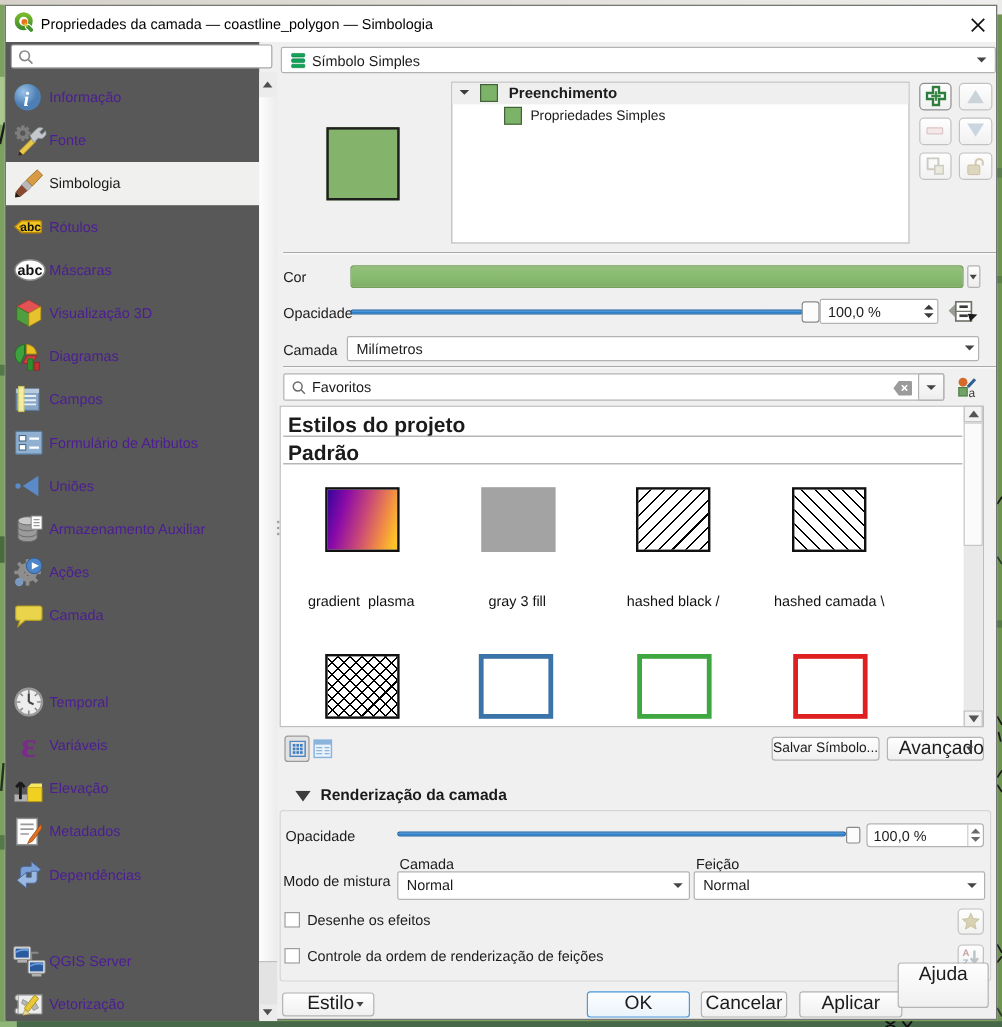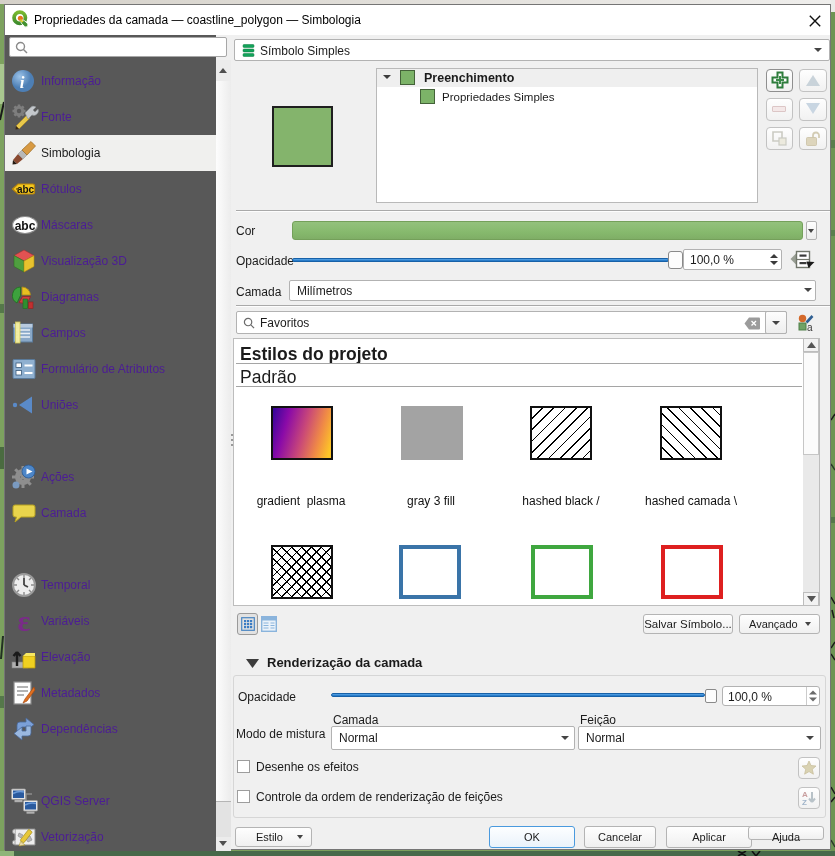--- a/index.html
+++ b/index.html
@@ -26,21 +26,21 @@
 #strack { left:216px; top:802px; width:15px; height:35px; background:#e3e3e3; }
 .sarr { width:0; height:0; border-left:4px solid transparent; border-right:4px solid transparent; }
 .item { left:0px; width:211px; height:36px; }
 .item .lbl { position:absolute; left:36px; top:50%; transform:translateY(-50%); color:#4c1d95; font-size:12px; white-space:nowrap; }
 .item svg { position:absolute; left:6px; top:50%; transform:translateY(-50%); }
 .item.sel { background:#f0f0ee; }
 .item.sel .lbl { color:#1b1b1b; }
 
 .combo { background:#fff; border:1px solid #b2b2b2; border-radius:2px; }
 .arr { width:0; height:0; border-left:4px solid transparent; border-right:4px solid transparent; border-top:4px solid #444; }
-.btn { background:linear-gradient(#fefefe,#f0f0f0); border:1px solid #b4b4b4; border-radius:3px; text-align:center; font-size:11px; color:#1b1b1b; }
+.btn { background:linear-gradient(#fefefe,#f0f0f0); border:1px solid #b4b4b4; border-radius:3px; text-align:center; font-size:16px; color:#1b1b1b; }
 .lab { font-size:12px; color:#1b1b1b; white-space:nowrap; }
 .groove { height:2px; border-top:1px solid #a9a9a9; border-bottom:1px solid #fdfdfd; background:transparent; }
 .sq { border:2px solid #111; }
 .cell-label { font-size:12px; text-align:center; color:#111; }
 .cb { width:13px; height:13px; background:#fff; border:1px solid #9d9d9d; }
 .sbtn { background:linear-gradient(#fefefe,#f1f1f1); border:1px solid #c2c2c2; border-radius:4px; }
 </style>
 </head>
 <body>
 <div class="abs" id="topstrip"></div>
@@ -167,20 +167,30 @@
       </svg>
       <span class="lbl">Formulário de Atributos</span>
     </div>
 <div class="abs item" style="top:352px">
       <svg width="24" height="24" viewBox="0 0 24 24">
         <circle cx="4" cy="12" r="2.2" fill="#5a8ac8"></circle>
         <polygon points="8,12 21,3.5 21,20.5" fill="#5a8ac8"></polygon>
       </svg>
       <span class="lbl">Uniões</span>
     </div>
+<div class="abs item" style="top:388px">
+      <svg width="26" height="26" viewBox="0 0 26 26">
+        <path d="M4 6 v14 a8 3.4 0 0 0 16 0 v-14" fill="#9a9a9a" stroke="#6a6a6a" stroke-width="0.8"></path>
+        <ellipse cx="12" cy="6" rx="8" ry="3.4" fill="#c8c8c8" stroke="#6a6a6a" stroke-width="0.8"></ellipse>
+        <path d="M4 11 a8 3.4 0 0 0 16 0 M4 16 a8 3.4 0 0 0 16 0" fill="none" stroke="#6a6a6a" stroke-width="0.8"></path>
+        <rect x="15" y="2" width="9" height="11" fill="#fdfdfd" stroke="#888" stroke-width="0.8"></rect>
+        <path d="M17 5 h5 M17 7.5 h5 M17 10 h5" stroke="#999" stroke-width="0.9"></path>
+      </svg>
+      <span class="lbl">Armazenamento Auxiliar</span>
+    </div>
 <div class="abs item" style="top:424px">
       <svg width="26" height="26" viewBox="0 0 26 26">
         <circle cx="12" cy="13" r="8" fill="#8e8e8e"></circle>
         <circle cx="12" cy="13" r="3" fill="#585858"></circle>
         <g fill="#8e8e8e">
           <rect x="10.5" y="2" width="3" height="5"></rect>
           <rect x="10.5" y="19" width="3" height="5"></rect>
           <rect x="1" y="11.5" width="5" height="3"></rect>
           <rect x="18" y="11.5" width="5" height="3"></rect>
           <rect x="10.5" y="2" width="3" height="22" transform="rotate(45 12 13)"></rect>
@@ -389,21 +399,21 @@
 <svg class="abs" style="left:797px;top:313px" width="17" height="19" viewBox="0 0 17 19">
     <circle cx="5.5" cy="5.5" r="3.7" fill="#d4692a"></circle>
     <path d="M9.5 9.5 L15.5 3" stroke="#2f5f92" stroke-width="2.6"></path>
     <rect x="2" y="10" width="7" height="7" fill="#6fa265" stroke="#4f7f48" stroke-width="1"></rect>
     <text x="10" y="17.5" font-size="10" fill="#3a3a3a" font-family="Liberation Sans">a</text>
   </svg>
 
 <div class="abs" style="left:233px;top:338px;width:587px;height:268px;background:#fff;border:1px solid #bdbdbd"></div>
 <div class="abs lab" style="left:240px;top:344px;font-weight:bold;font-size:17.5px">Estilos do projeto</div>
 <div class="abs" style="left:236px;top:363px;width:566px;height:1px;background:#a5a5a5"></div>
-<div class="abs lab" style="left:240px;top:367px;font-weight:normal;font-size:17.5px">Padrão</div>
+<div class="abs lab" style="left:240px;top:367px;font-weight:bold;font-size:17.5px">Padrão</div>
 <div class="abs" style="left:236px;top:386px;width:566px;height:1px;background:#a5a5a5"></div>
 
 <div class="abs sq" style="left:271px;top:406px;width:62px;height:54px;background:linear-gradient(106deg,#33059a,#8a0aa8 24%,#c94878 52%,#f08a46 76%,#fdc527 95%)"></div>
 <div class="abs" style="left:401px;top:406px;width:62px;height:54px;background:#a3a3a3"></div>
 <div class="abs sq" style="left:530px;top:406px;width:62px;height:54px;background:repeating-linear-gradient(135deg,#fff 0px,#fff 6.8px,#000 6.8px,#000 8px)"></div>
 <div class="abs sq" style="left:660px;top:406px;width:62px;height:54px;background:repeating-linear-gradient(45deg,#fff 0px,#fff 6.8px,#000 6.8px,#000 8px)"></div>
 <div class="abs cell-label" style="left:236px;top:494px;width:130px">gradient&nbsp;&nbsp;plasma</div>
 <div class="abs cell-label" style="left:366px;top:494px;width:130px">gray 3 fill</div>
 <div class="abs cell-label" style="left:496px;top:494px;width:130px">hashed black /</div>
 <div class="abs cell-label" style="left:626px;top:494px;width:130px">hashed camada \</div>
@@ -490,13 +500,13 @@
     <text x="1" y="8" font-size="8" font-weight="bold" fill="#c9a0a0" font-family="Liberation Sans">A</text>
     <text x="1" y="16" font-size="8" font-weight="bold" fill="#a0b4c9" font-family="Liberation Sans">Z</text>
     <path d="M11 3 v10 M11 13 l-3 -3.5 M11 13 l3 -3.5" stroke="#b8c2c8" stroke-width="2" fill="none"></path>
   </svg>
 
 <div class="abs btn" style="left:235px;top:827px;width:77px;height:20px;line-height:18px;text-align:left;padding-left:20px">Estilo</div>
 <div class="abs arr" style="left:297px;top:835px;border-left-width:3.5px;border-right-width:3.5px"></div>
 <div class="abs btn" style="left:489px;top:826px;width:86px;height:22px;line-height:20px;border:1px solid #4a9ade;background:linear-gradient(#fdfeff,#eaf3fb)">OK</div>
 <div class="abs btn" style="left:584px;top:826px;width:72px;height:22px;line-height:20px">Cancelar</div>
 <div class="abs btn" style="left:666px;top:826px;width:86px;height:22px;line-height:20px">Aplicar</div>
-<div class="abs btn" style="left:748px;top:826px;width:76px;height:14px;line-height:20px">Ajuda</div>
+<div class="abs btn" style="left:748px;top:802px;width:76px;height:38px;line-height:20px">Ajuda</div>
 
 </body></html>

